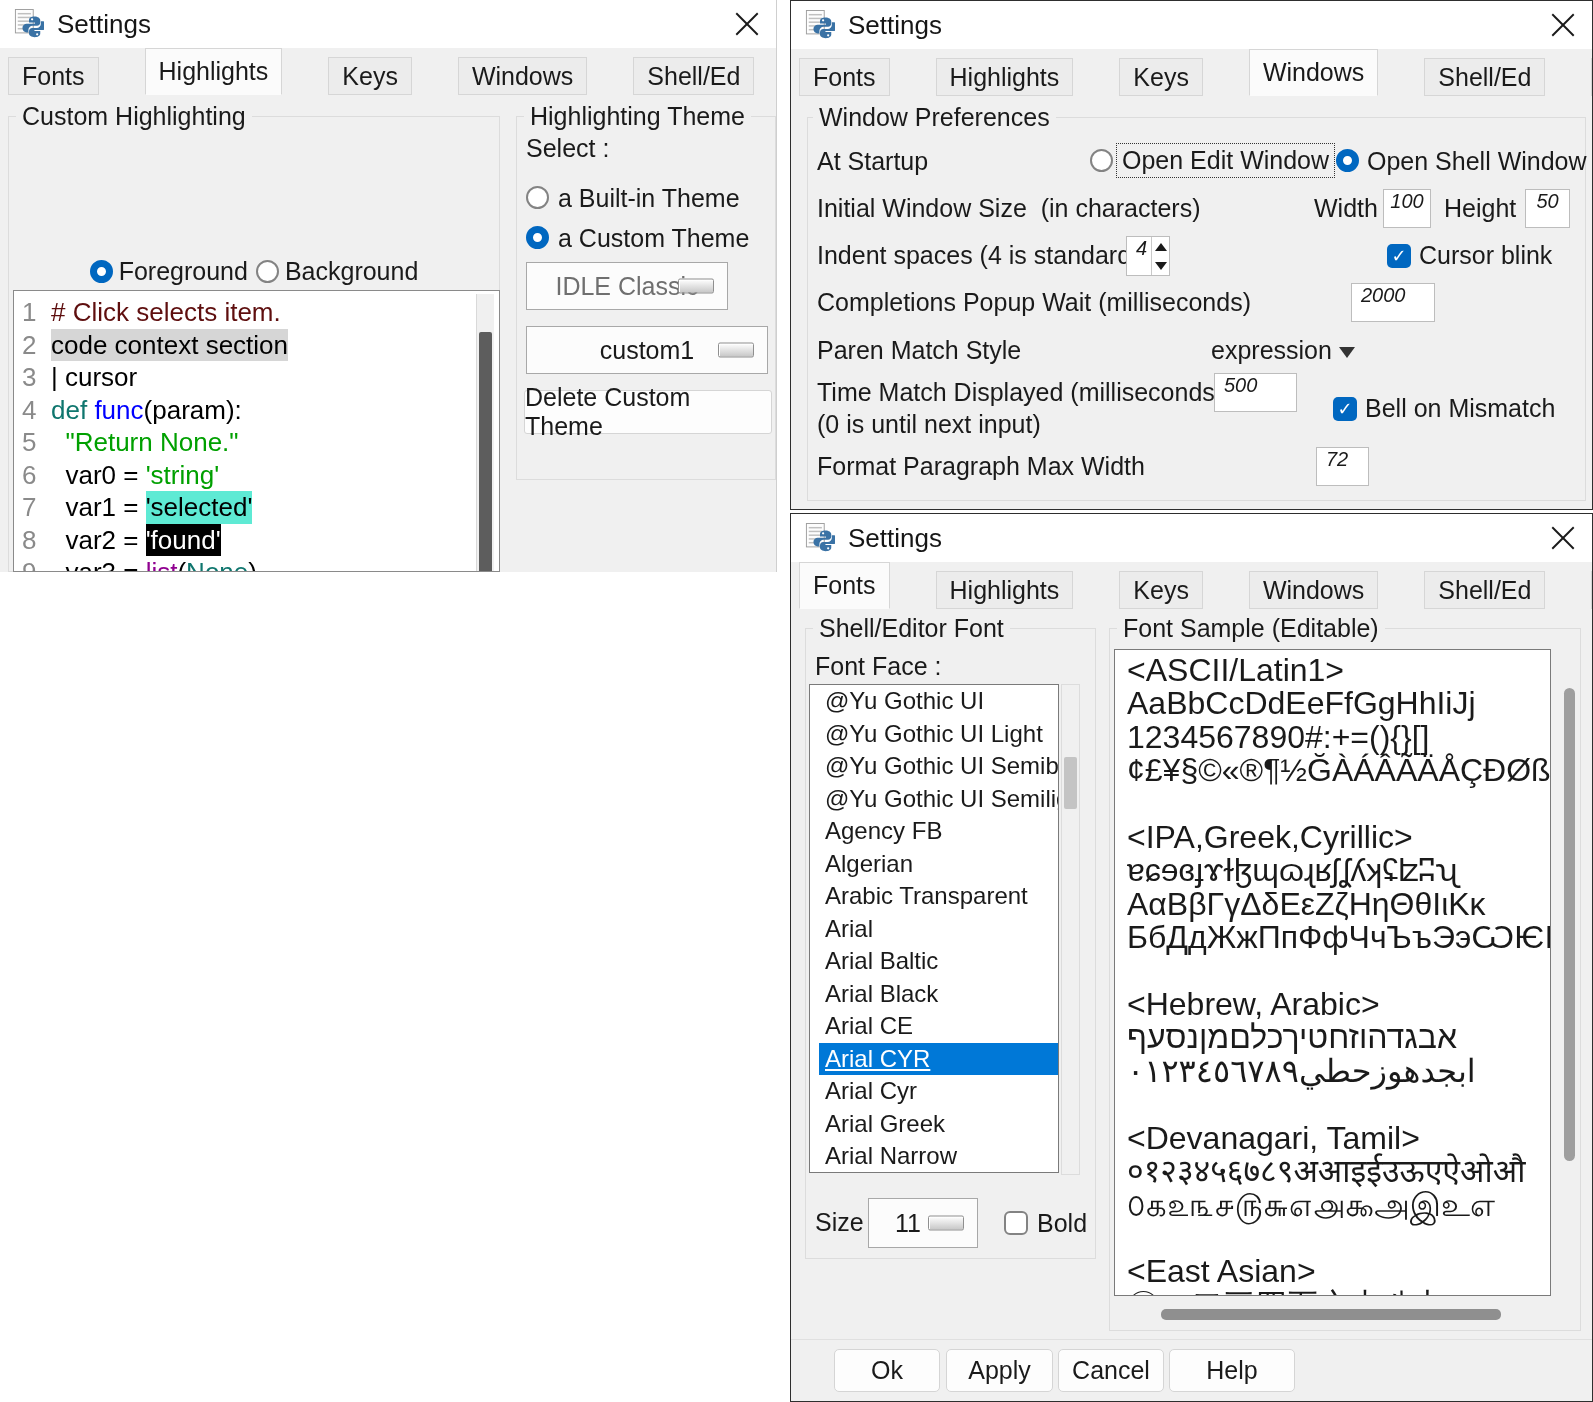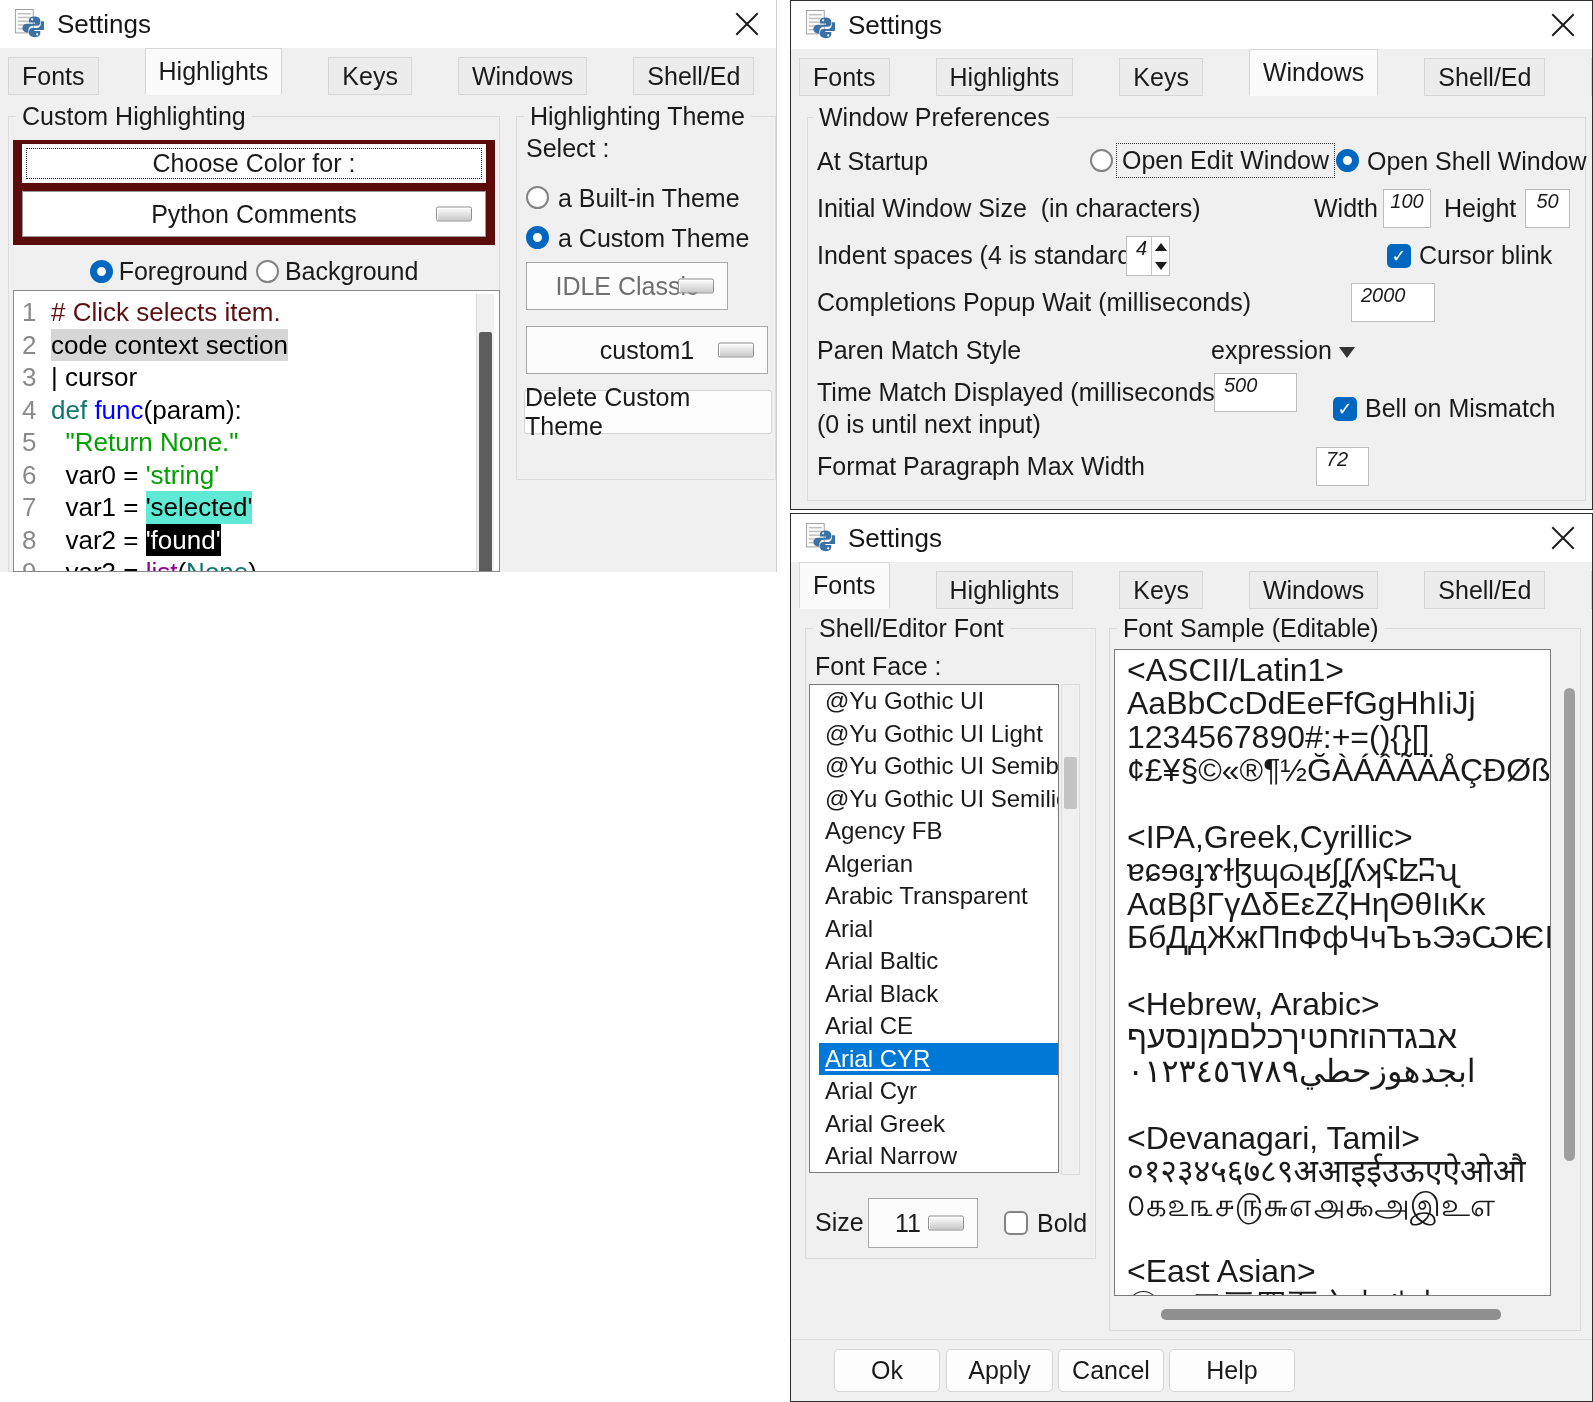--- a/index.html
+++ b/index.html
@@ -122,27 +122,20 @@
         <div class="tab active">Highlights</div>
         <div class="tab">Keys</div>
         <div class="tab">Windows</div>
         <div class="tab">Shell/Ed</div>
         <div class="tab">Extensions</div>
       </div>
 
     <span class="glabel" style="left:16px;top:102px;">Custom Highlighting</span>
     <div class="group" style="left:8px;top:116px;width:492px;height:456px;"></div>
 
-    <div id="color-frame">
-      <div id="choose-color">Choose Color for :</div>
-      <div id="target-menu">
-        <span>Python Comments</span>
-        <span class="mb-ind"></span>
-      </div>
-    </div>
 
     <div style="position:absolute;left:8px;top:256px;width:492px;height:30px;display:flex;align-items:center;justify-content:center;">
       <span class="radio on" style="position:static;flex:0 0 auto;"></span>
       <span style="font-size:25px;margin:0 8px 0 6px;">Foreground</span>
       <span class="radio off" style="position:static;flex:0 0 auto;"></span>
       <span style="font-size:25px;margin-left:6px;">Background</span>
     </div>
 
     <div id="code-box">
       <div id="code-lines">

